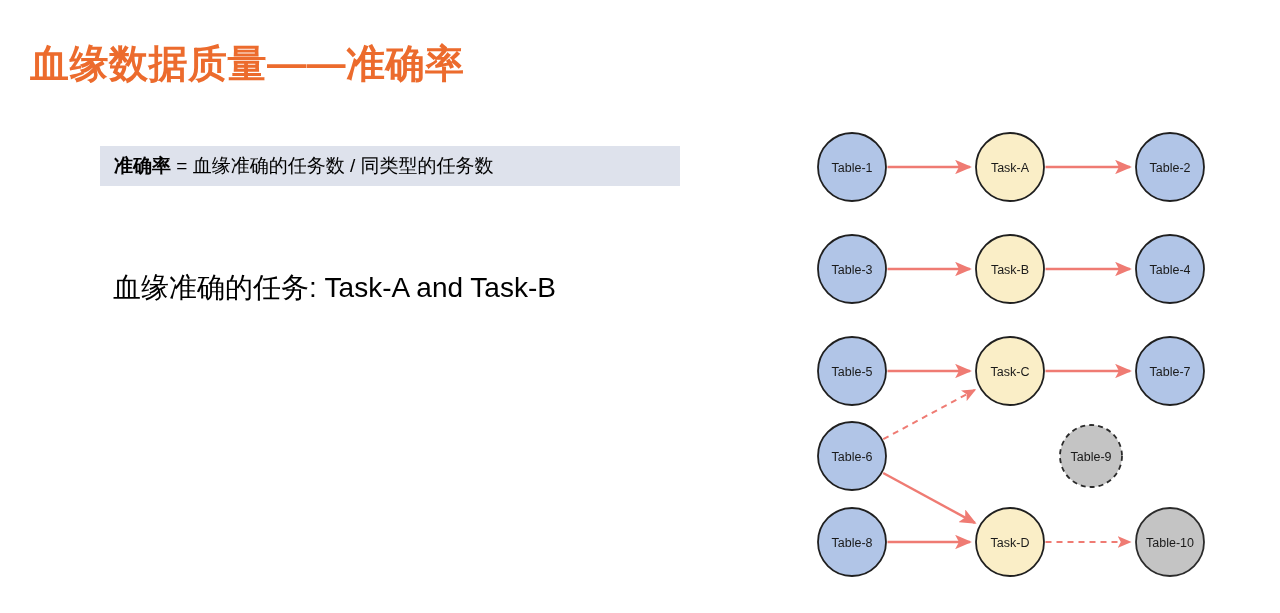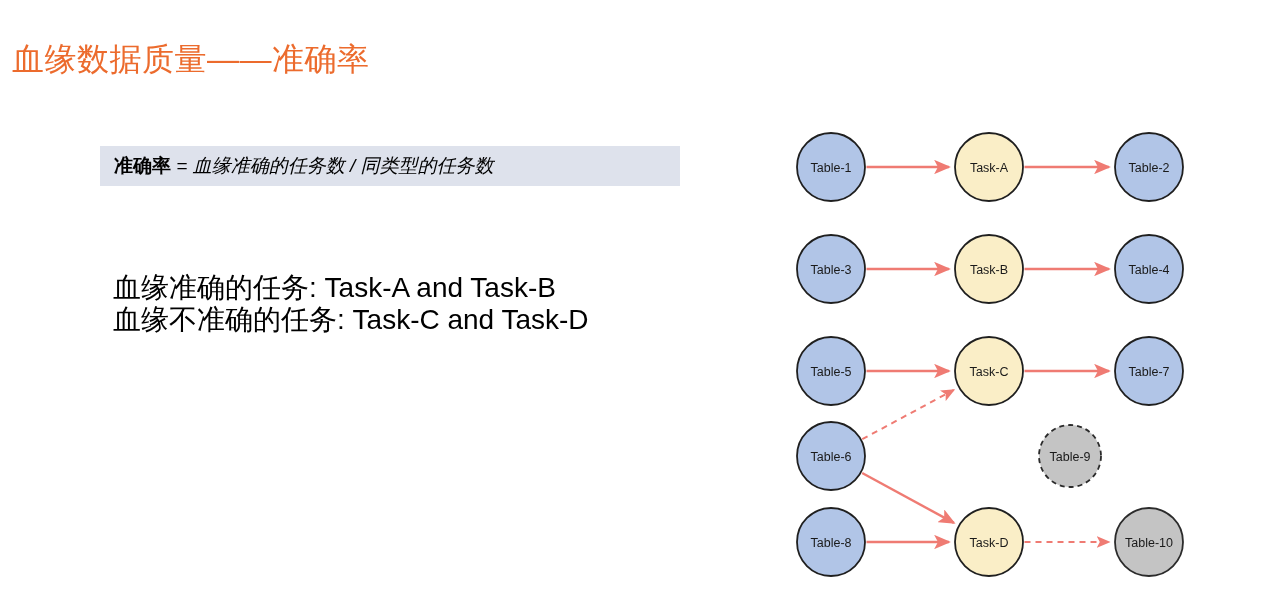--- a/index.html
+++ b/index.html
@@ -13,25 +13,25 @@
     height: 613px;
     position: relative;
     overflow: hidden;
     font-family: "Liberation Sans", "DejaVu Sans", sans-serif;
     color: #000000;
   }
 
   
   #slide-title {
     position: absolute;
-    left: 12px;
+    left: 30px;
     top: 16px;
-    font-size: 32px;
+    font-size: 39px;
     line-height: 44px;
-    font-weight: 400;
+    font-weight: 700;
     letter-spacing: 0.5px;
     color: #ec6b2d;
     white-space: nowrap;
   }
 
   
   #formula-box {
     position: absolute;
     left: 100px;
     top: 146px;
@@ -47,41 +47,40 @@
     line-height: 22px;
     white-space: nowrap;
     color: #000;
   }
   .formula-lhs {
     font-weight: 700;
     margin-top: 44px;
   }
   .formula-rest {
     font-weight: 400;
-    font-style: italic;
   }
 
   
   #body-lines {
     position: absolute;
     left: 113px;
     top: 272px;
     font-size: 28px;
     line-height: 32px;
     color: #000;
     white-space: nowrap;
   }
   #body-lines .body-line {
     display: block;
   }
 
   
   #diagram {
     position: absolute;
-    left: 768px;
+    left: 789px;
     top: 100px;
     width: 460px;
     height: 500px;
   }
   #diagram svg {
     display: block;
   }
   .node-label {
     font-family: "Liberation Sans", "DejaVu Sans", sans-serif;
     font-size: 12.5px;
@@ -97,21 +96,20 @@
 <h1 id="slide-title" style="color: rgb(236, 107, 45);">血缘数据质量——准确率</h1>
 
 <div id="formula-box" style="background: rgb(222, 226, 236);">
   <div class="formula-inner">
     <span class="formula-lhs">准确率</span><span class="formula-rest"> = 血缘准确的任务数 / 同类型的任务数</span>
   </div>
 </div>
 
 <div id="body-lines">
   <span class="body-line">血缘准确的任务: Task-A and Task-B</span>
-  <span class="body-line">血缘不准确的任务: Task-C and Task-D</span>
 </div>
 
 <div id="diagram">
   <svg id="diagram-svg" width="460" height="500" viewBox="0 0 460 500">
     <defs>
       <marker id="arrowhead" markerWidth="7" markerHeight="6" refX="6.2" refY="3" orient="auto" markerUnits="strokeWidth">
         <path d="M0,0 L7,3 L0,6 L1.6,3 Z" fill="#ef7b73"></path>
       </marker>
     </defs>
     <g id="edge-layer">

